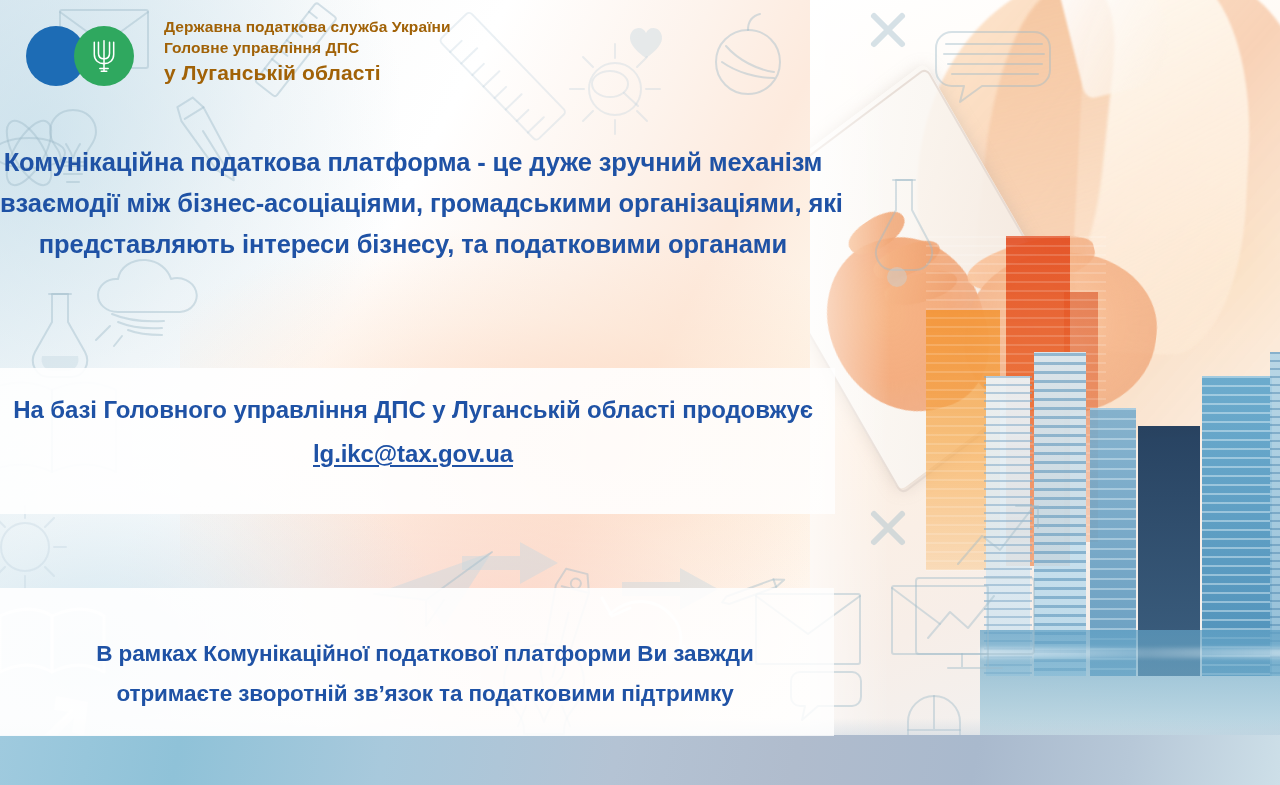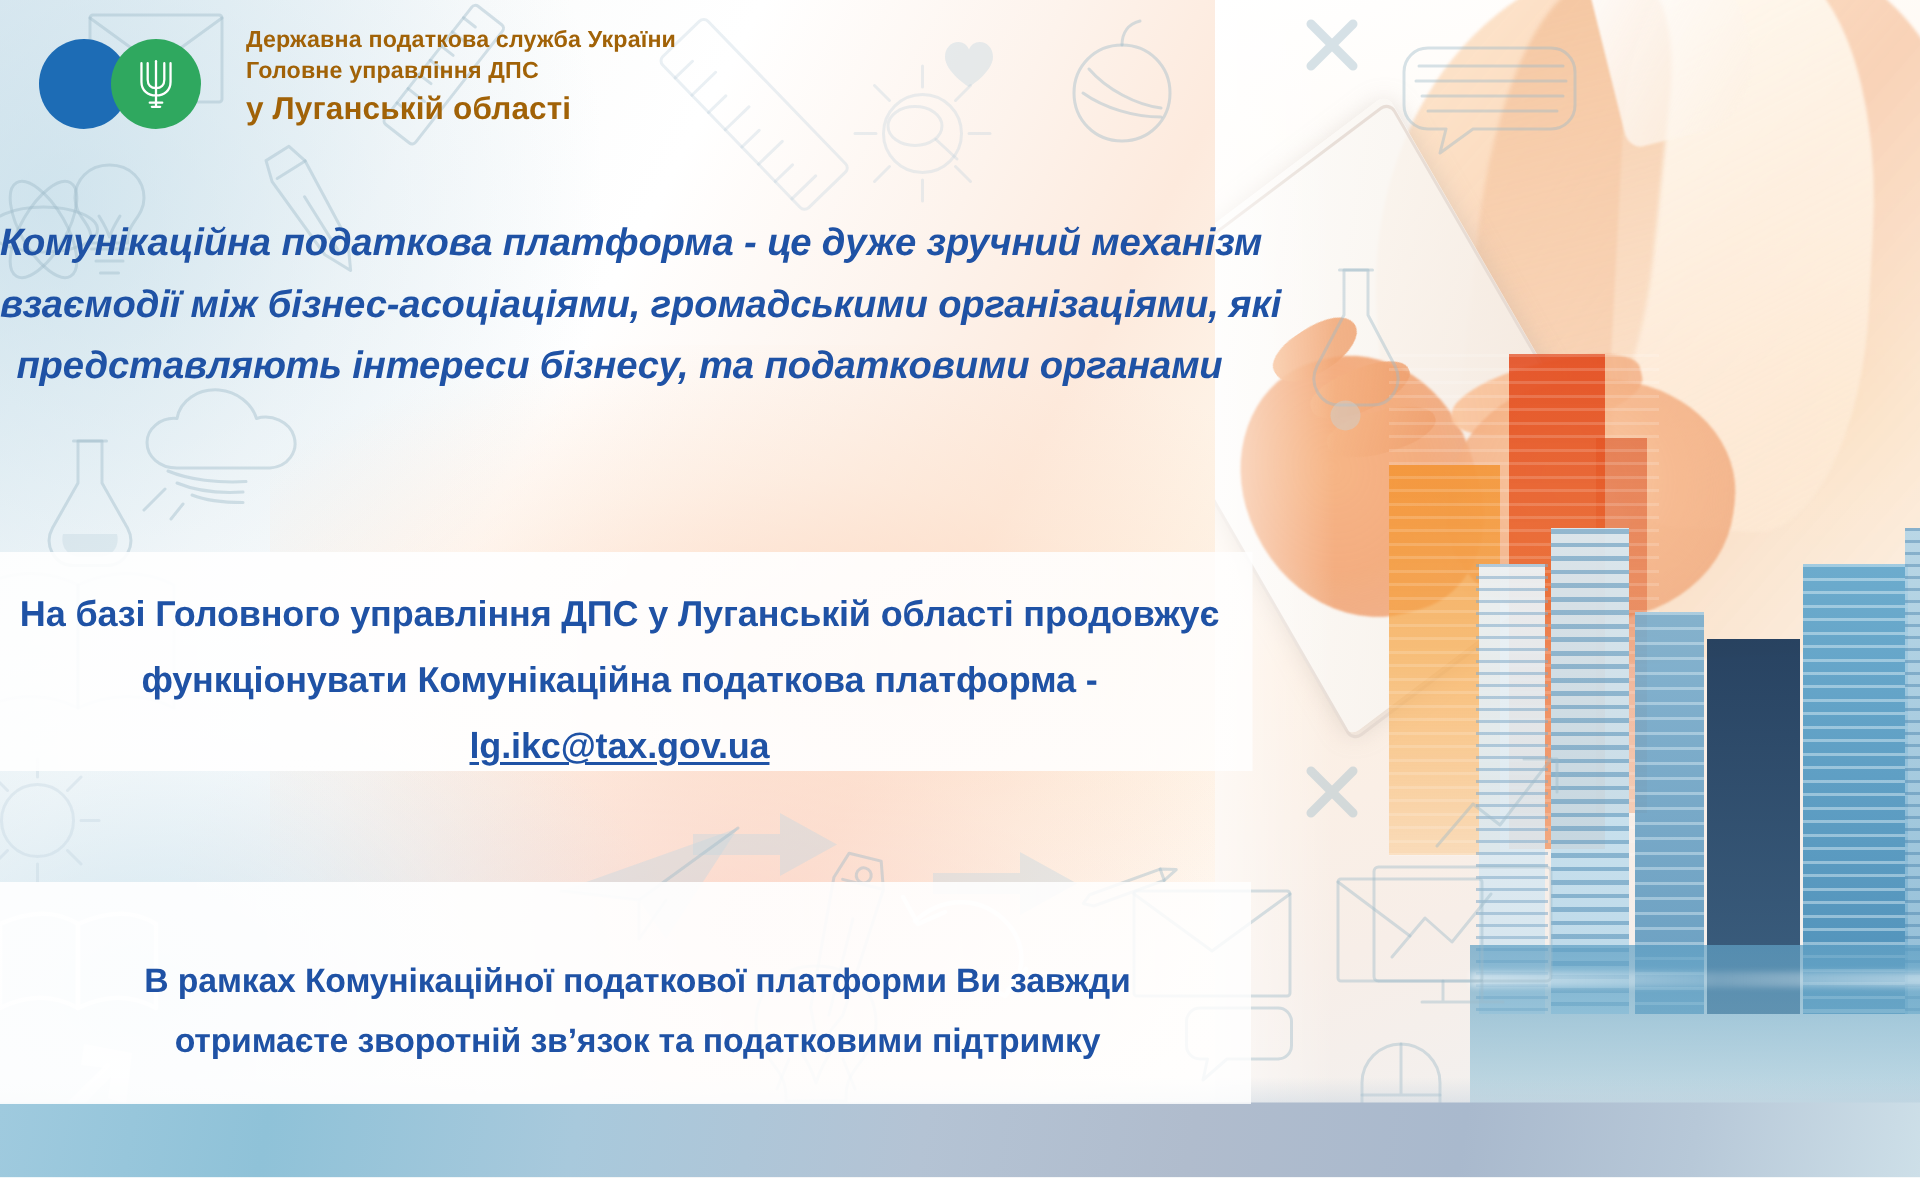--- a/index.html
+++ b/index.html
@@ -223,21 +223,21 @@
     letter-spacing:-.1px;
     white-space:nowrap;
   }
   .band{
     position:absolute;z-index:20;
     background:linear-gradient(90deg, rgba(255,255,255,.90) 0%, rgba(255,255,255,.94) 42%, rgba(255,255,255,.88) 82%, rgba(255,255,255,.80) 100%);
   }
 
   
   #block1{left:0;top:142px;width:826px;}
-  #block1 .tb-line{font-size:25.5px;line-height:41px;font-style:italic;}
+  #block1 .tb-line{font-size:25.5px;line-height:41px;}
   
   #band2{left:0;top:368px;width:835px;height:146px;}
   #block2{left:0;top:388px;width:826px;}
   #block2 .tb-line{font-size:24px;line-height:44px;}
   #block2 .email{text-decoration:underline;text-underline-offset:3px;}
   
   #band3{left:0;top:588px;width:834px;height:148px;}
   #block3{left:0;top:634px;width:826px;}
   #block3 .tb-line{font-size:22.5px;line-height:40px;padding-left:24px;}
 </style>
@@ -506,21 +506,20 @@
   </div>
 
   <div class="tblock" id="block1">
     <div class="tb-line">Комунікаційна податкова платформа - це дуже зручний механізм</div>
     <div class="tb-line">взаємодії між бізнес-асоціаціями, громадськими організаціями, які</div>
     <div class="tb-line">представляють інтереси бізнесу, та податковими органами</div>
   </div>
 
   <div class="tblock" id="block2">
     <div class="tb-line">На базі Головного управління ДПС у Луганській області продовжує</div>
-    <div class="tb-line">функціонувати Комунікаційна податкова платформа -</div>
     <div class="tb-line email">lg.ikc@tax.gov.ua</div>
   </div>
 
   <div class="tblock" id="block3">
     <div class="tb-line">В рамках Комунікаційної податкової платформи Ви завжди</div>
     <div class="tb-line">отримаєте зворотній зв’язок та податковими підтримку</div>
   </div>
 
   <div class="bg-bottom-fade"></div>
   <div class="bg-bottom-band"></div>

